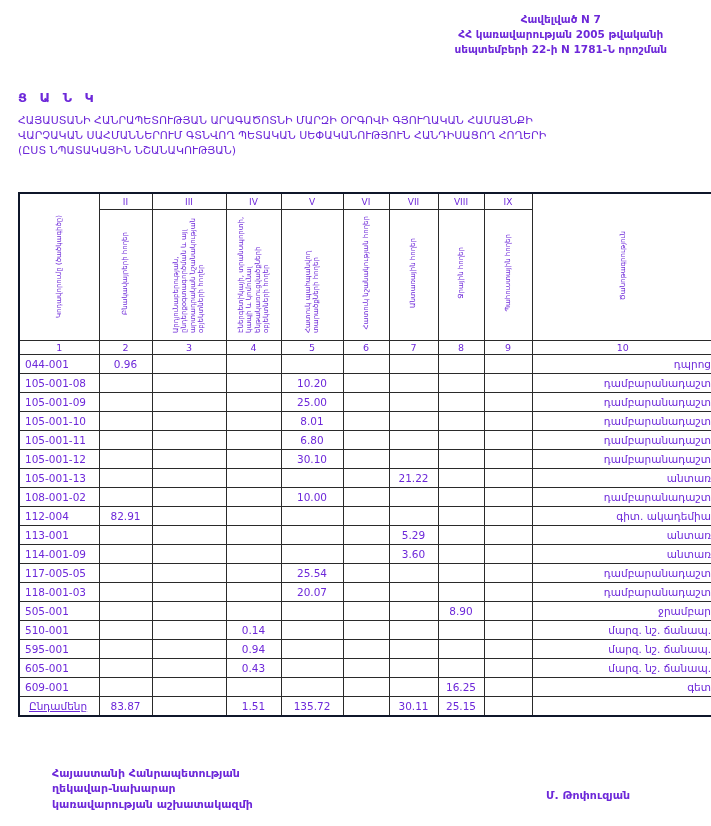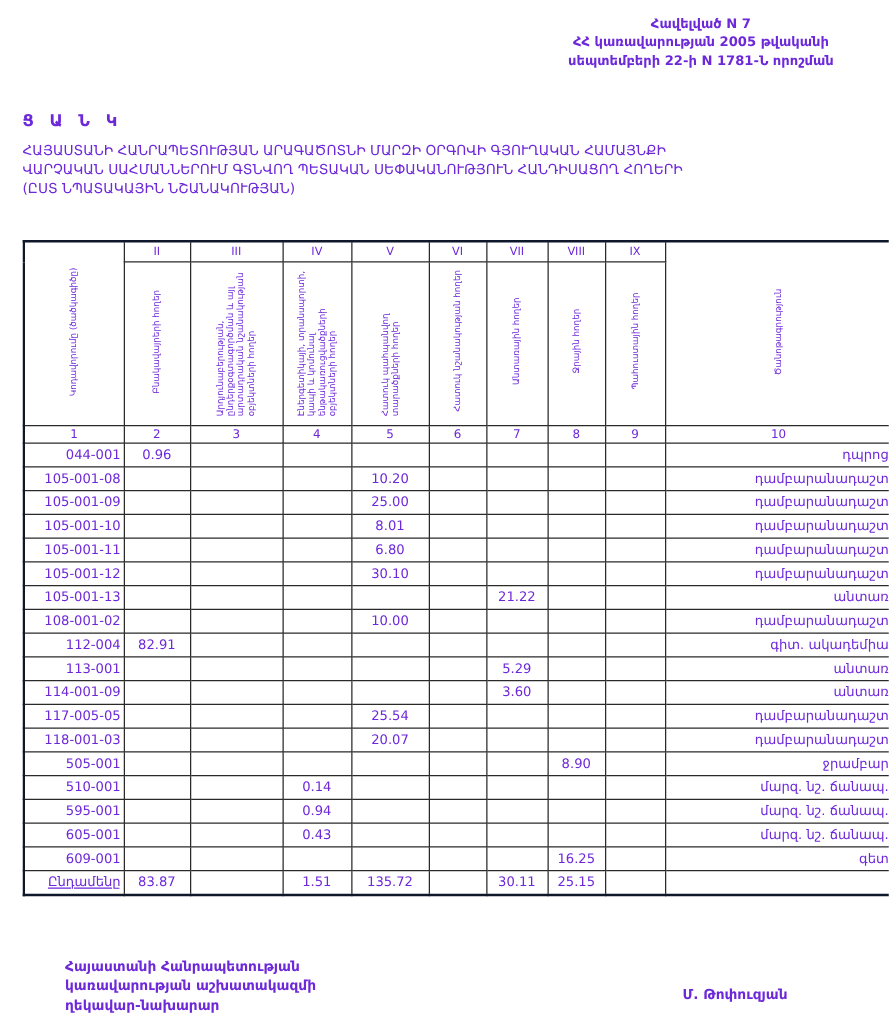--- a/index.html
+++ b/index.html
@@ -80,21 +80,21 @@
   .idx-row td {
     height: 13px;
     text-align: center;
     font-size: 9.5px;
     padding: 0;
   }
   .data-row td, .total-row td {
     height: 18px;
     font-size: 10.5px;
   }
-  .c-code { text-align: right; padding-left: 5px !important; }
+  .c-code { text-align: left; padding-left: 5px !important; }
   .c-num  { text-align: center; }
   .c-note { text-align: right; padding-left: 6px !important; }
   .total-row .c-code { padding-left: 9px !important; text-decoration: underline; }
   .footer-left {
     position: absolute;
     top: 766px;
     left: 34px;
     font-size: 11px;
     font-weight: bold;
     line-height: 1.4;
@@ -401,19 +401,19 @@
           <td class="c-num">30.11</td>
           <td class="c-num">25.15</td>
           <td class="c-num"></td>
           <td class="c-note"></td>
         </tr>
       </tbody>
   </table>
 
   <div class="footer-left">
     <div>Հայաստանի Հանրապետության</div>
+    <div>ղեկավար-նախարար</div>
     <div>կառավարության աշխատակազմի</div>
-    <div>ղեկավար-նախարար</div>
   </div>
 
   <div class="signature">Մ. Թոփուզյան</div>
 
 </div>
 
 </body></html>

